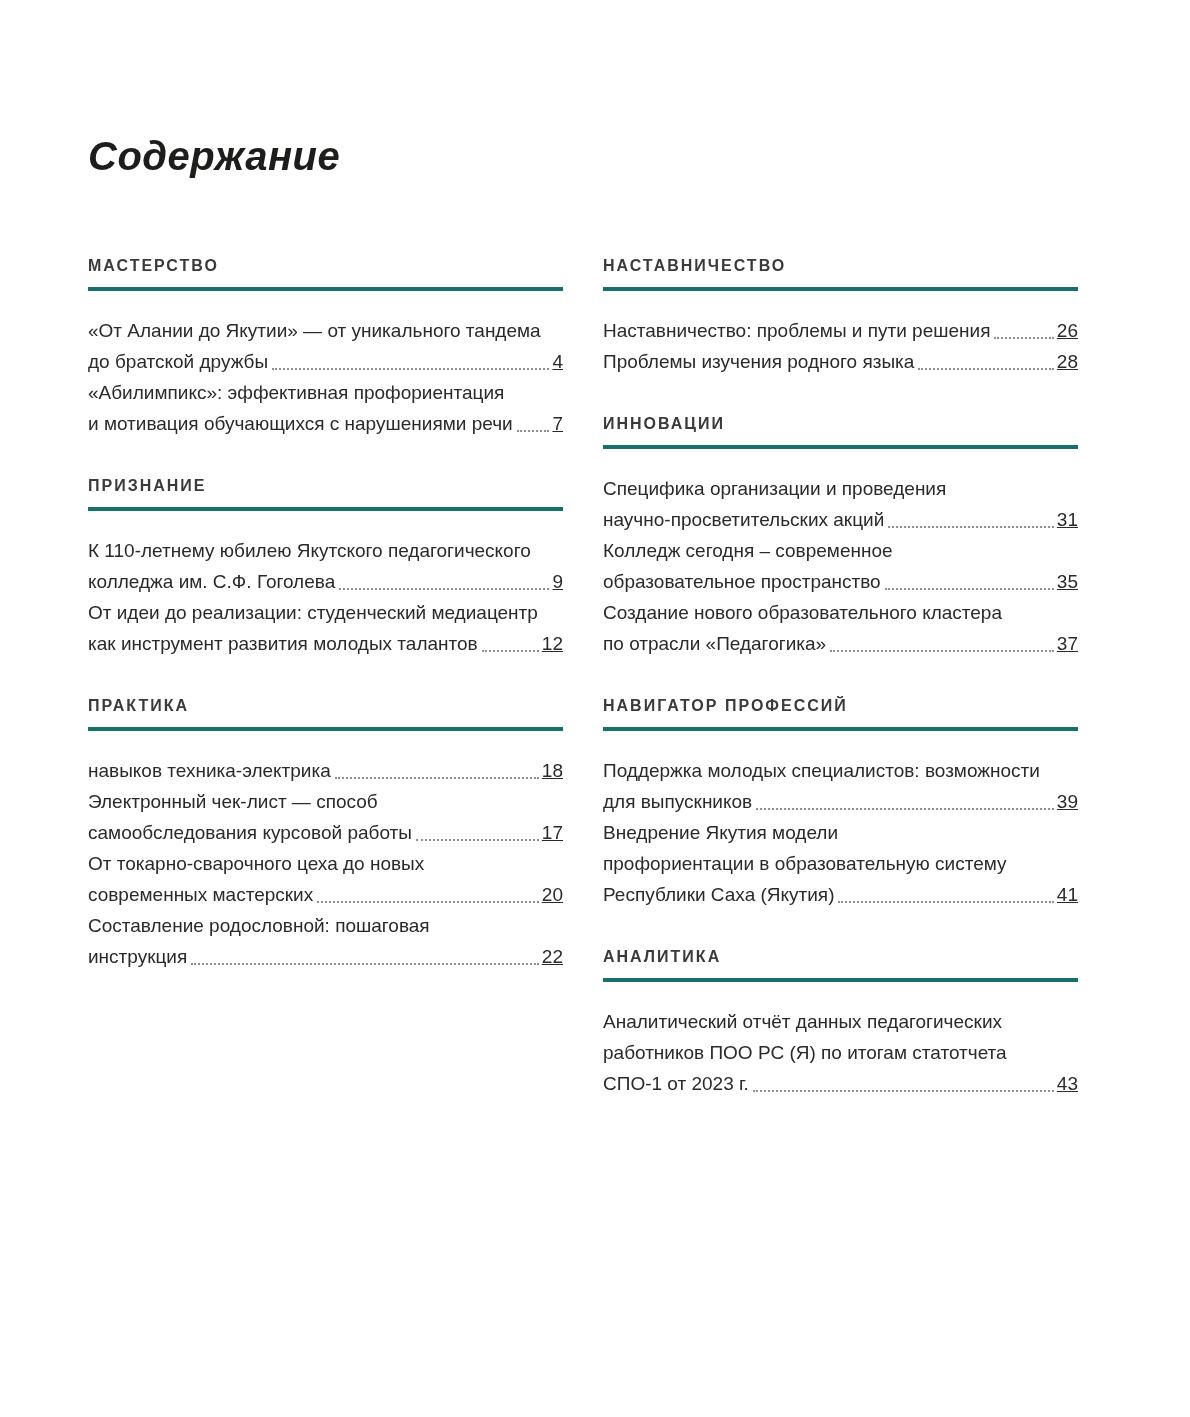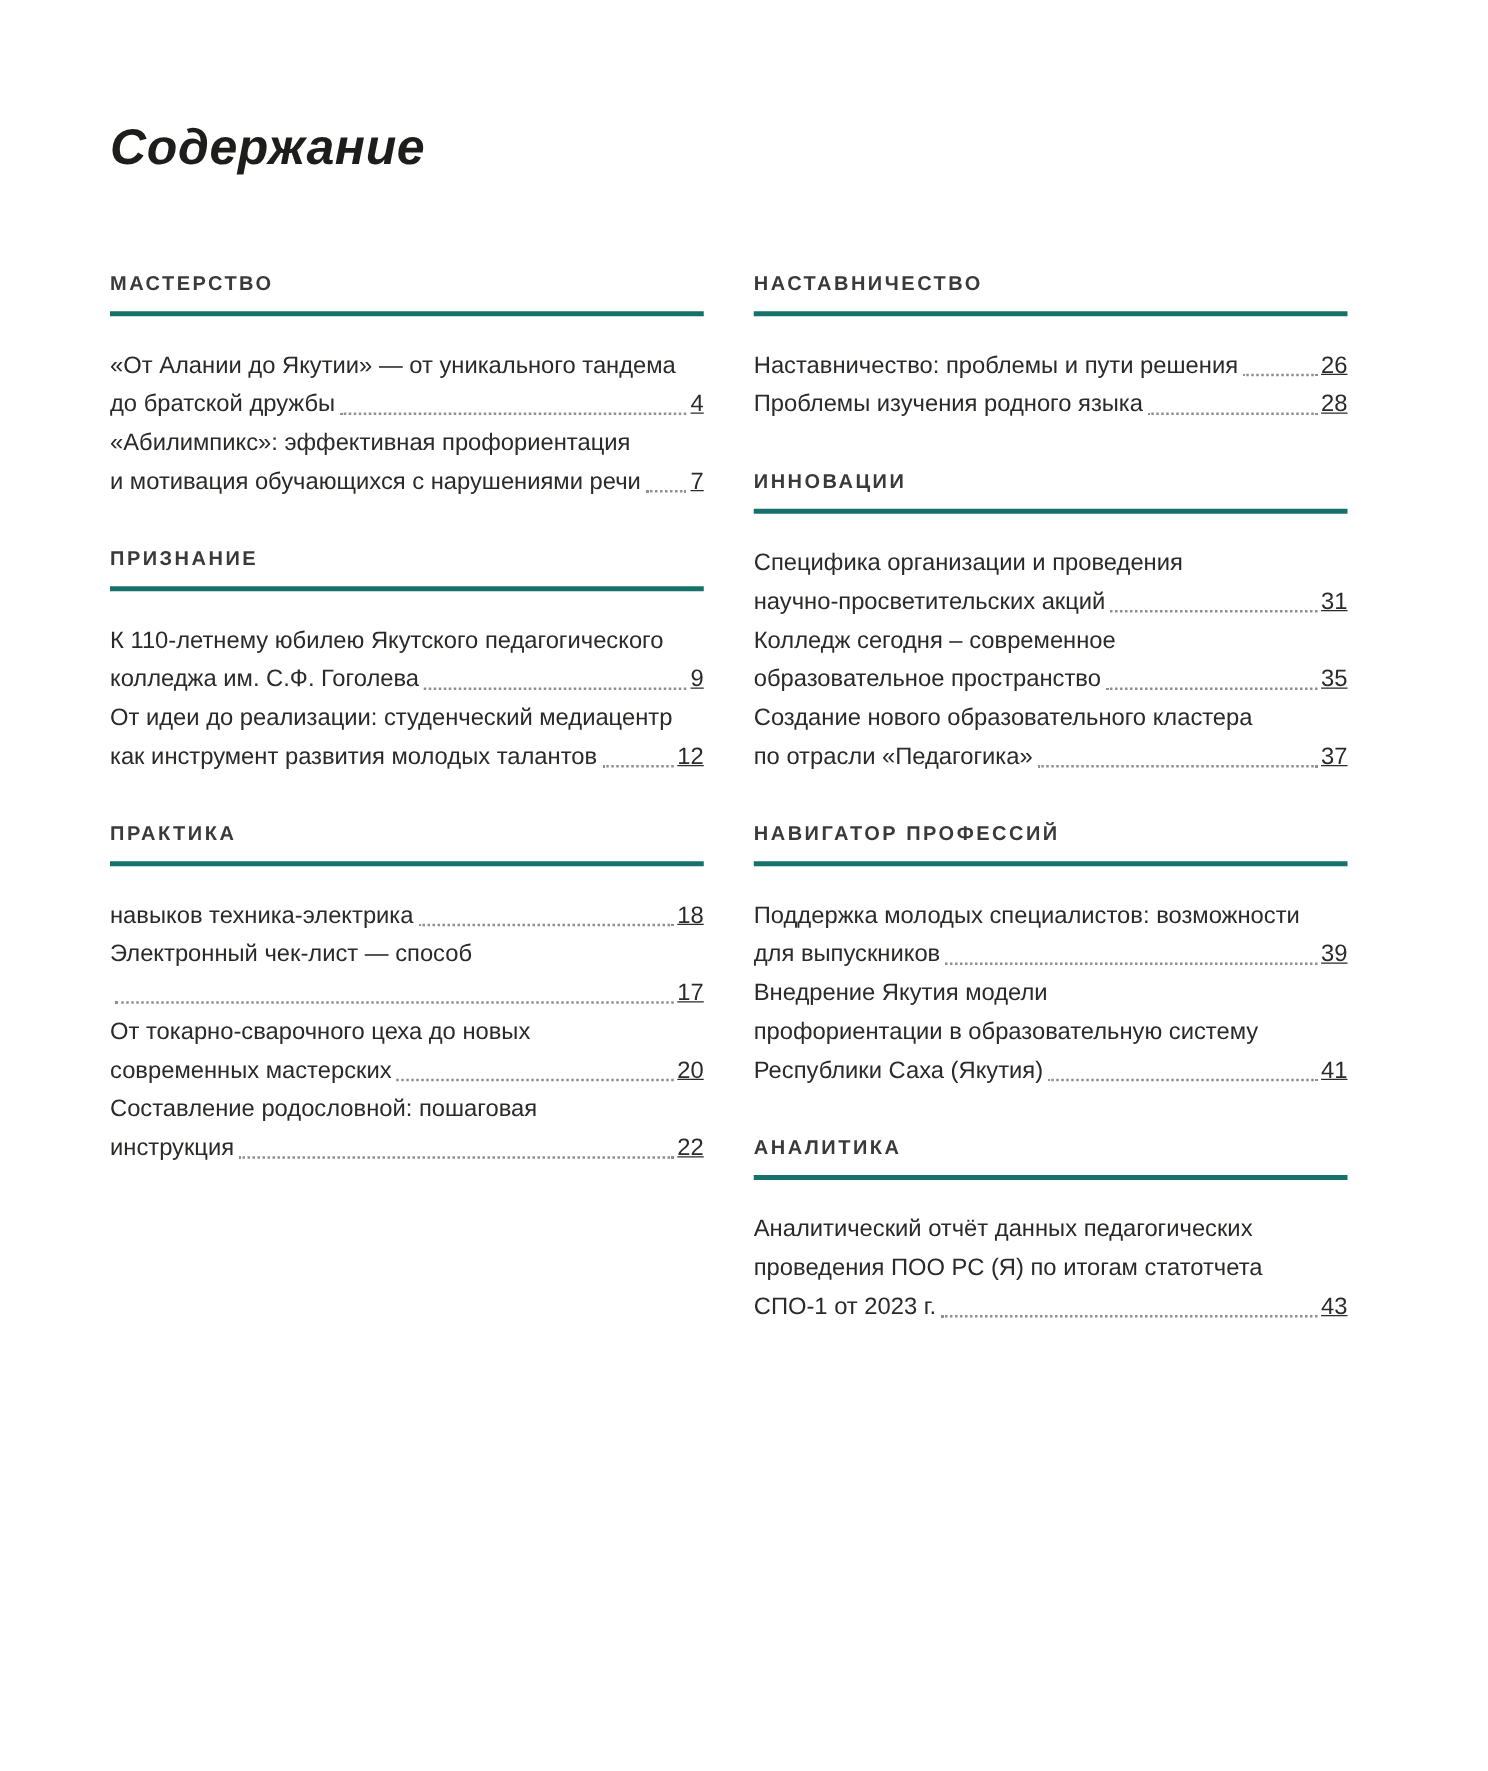--- a/index.html
+++ b/index.html
@@ -21,20 +21,21 @@
     background:#ffffff;
     padding:96px 112px 60px 88px;
   }
   .page-title{
     font-size:40px;
     font-weight:800;
     font-style:italic;
     color:#1d1d1b;
     letter-spacing:0.5px;
     margin-bottom:78px;
+    margin-top:38px;
   }
   .toc-columns{
     display:flex;
     gap:40px;
     align-items:flex-start;
   }
   .toc-column{
     flex:1 1 0;
     min-width:0;
   }
@@ -157,20 +158,21 @@
                   <span class="leader"></span>
                   <span class="entry-page">18</span>
                 </div>
               </div>
   </div>
 
   <div class="toc-entry">
     <div class="entry-lines">
                 <div class="entry-line">Электронный чек-лист — способ</div>
                 <div class="entry-line entry-last">
+                  <span class="entry-text">самообследования курсовой работы</span>
                   <span class="leader"></span>
                   <span class="entry-page">17</span>
                 </div>
               </div>
   </div>
 
   <div class="toc-entry">
     <div class="entry-lines">
                 <div class="entry-line">От токарно-сварочного цеха до новых</div>
                 <div class="entry-line entry-last">
@@ -289,21 +291,21 @@
 </div>
   </section>
 
   <section class="toc-section">
     <h2 class="section-title">АНАЛИТИКА</h2>
     <div class="section-rule"></div>
     <div class="section-entries">
   <div class="toc-entry">
     <div class="entry-lines">
                 <div class="entry-line">Аналитический отчёт данных педагогических</div>
-                <div class="entry-line">проведения ПОО РС (Я) по итогам статотчета</div>
+                <div class="entry-line">работников ПОО РС (Я) по итогам статотчета</div>
                 <div class="entry-line entry-last">
                   <span class="entry-text">СПО-1 от 2023 г.</span>
                   <span class="leader"></span>
                   <span class="entry-page">43</span>
                 </div>
               </div>
   </div>
 </div>
   </section>
 </div>

